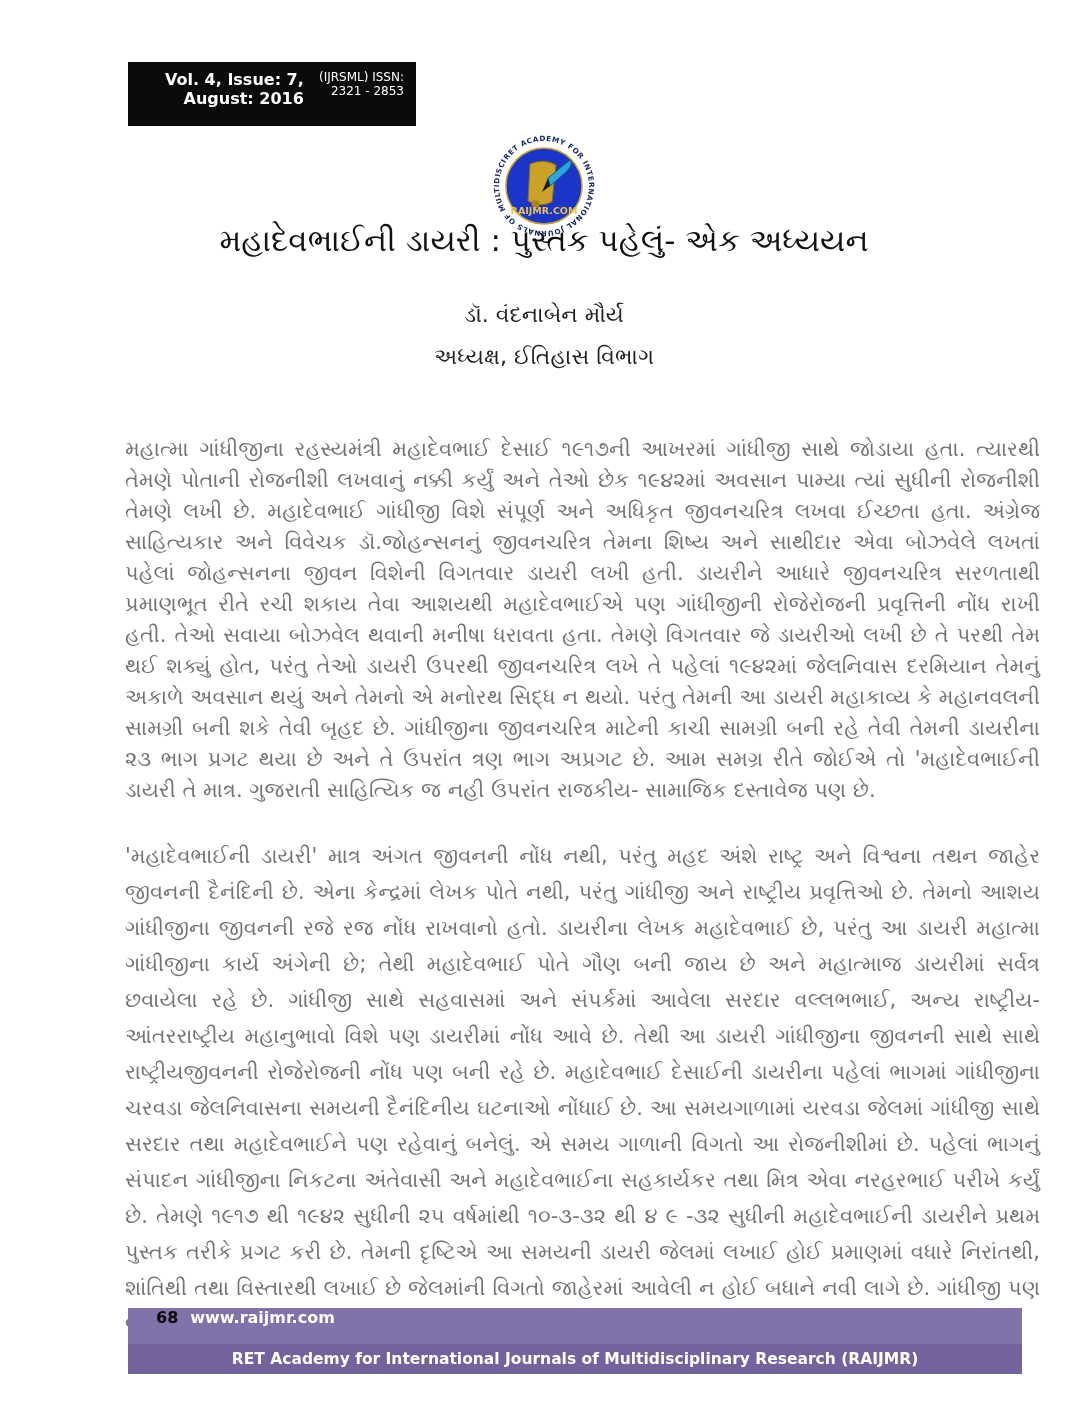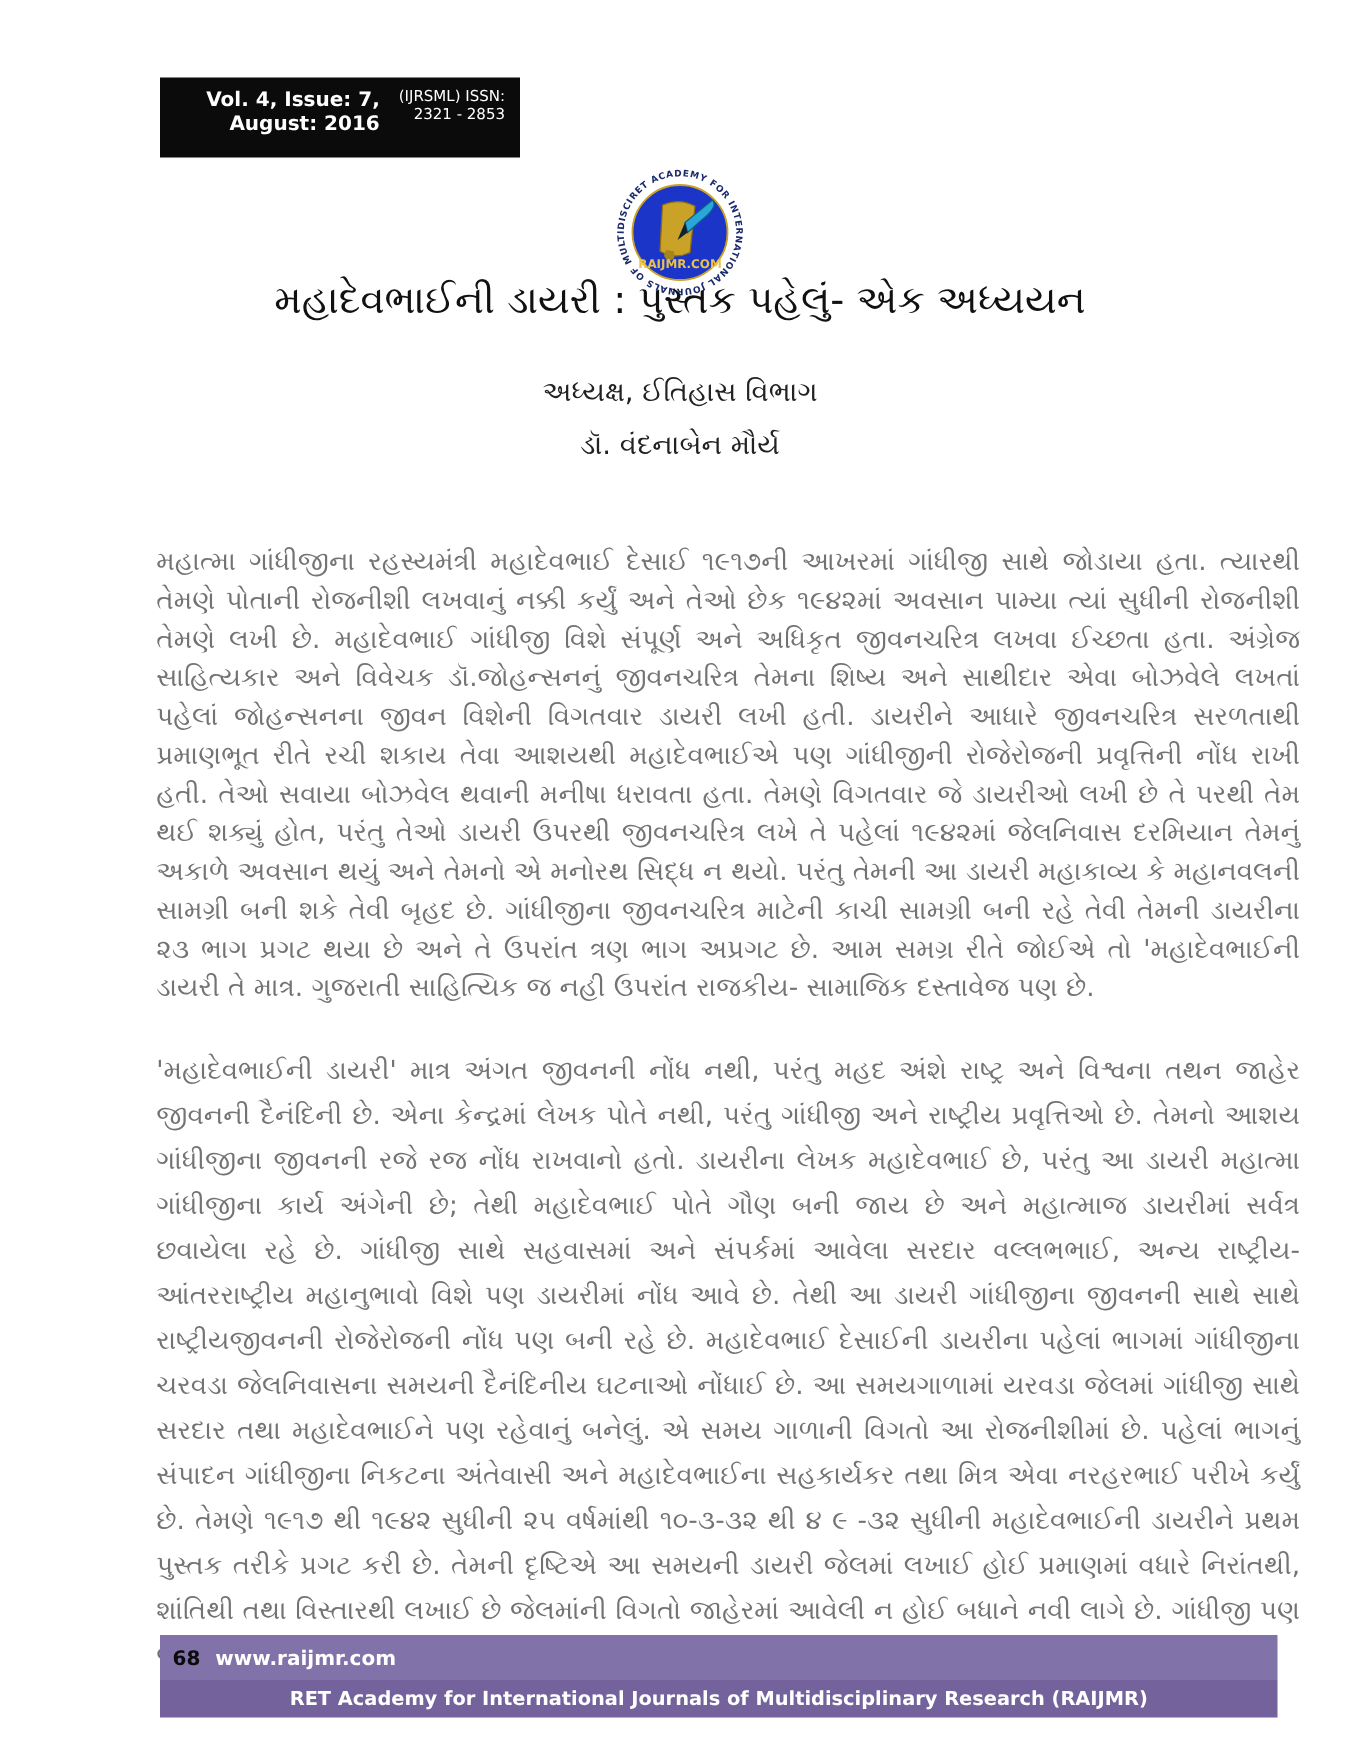--- a/index.html
+++ b/index.html
@@ -70,22 +70,22 @@
   .body-text .para1 { line-height: 31px; margin-bottom: 32px; }
   .body-text .para2 { line-height: 36px; }
 
   
   .footer {
     position: absolute; left: 128px; top: 1308px; width: 894px;
   }
   .footer-row1 {
     background: #8172a9;
     height: 36px;
-    display: flex; align-items: center;
-    padding: 0 14px 0 10px;
+    display: flex; align-items: flex-start;
+    padding: 0 14px 0 28px;
     color: #ffffff; font-weight: bold; font-size: 16px;
   }
   .footer-row1 .page-num { color: #0b0b0b; margin-right: 12px; }
   .footer-row1 .journal-line { flex: 1 1 auto; }
   .footer-row1 .website { text-align: right; }
   .footer-row2 {
     background: #73629b;
     height: 30px;
     display: flex; align-items: center; justify-content: center;
     color: #ffffff; font-weight: bold; font-size: 15.5px;
@@ -115,22 +115,22 @@
       <path d="M 52 34 Q 66 28 78 35 L 74 72 Q 62 78 50 71 Z" fill="#c9a227" stroke="#8a6d12" stroke-width="1"></path>
       <path d="M 55 70 q -4 6 2 8 q 6 1 4 -7 Z" fill="#a8851a"></path>
       <path d="M 70 48 L 92 30 Q 96 34 88 42 L 72 56 Z" fill="#2aa7d8" stroke="#0e5f86" stroke-width="1"></path>
       <path d="M 70 48 L 64 62 L 72 56 Z" fill="#123"></path>
       <text x="66" y="84" text-anchor="middle" font-size="9.5" font-weight="bold" fill="#e8c34a">RAIJMR.COM</text>
     </svg>
   </div>
 
   <h1 class="title">મહાદેવભાઈની ડાયરી : પુસ્તક પહેલું- એક અધ્યયન</h1>
   <div class="authors">
+    <div class="a-line">ડૉ. વંદનાબેન મૌર્ય</div>
     <div class="a-line">અધ્યક્ષ, ઈતિહાસ વિભાગ</div>
-    <div class="a-line">ડૉ. વંદનાબેન મૌર્ય</div>
   </div>
 
   <div class="body-text">
     <p class="para1">મહાત્મા ગાંધીજીના રહસ્યમંત્રી મહાદેવભાઈ દેસાઈ ૧૯૧૭ની આખરમાં ગાંધીજી સાથે જોડાયા હતા. ત્યારથી તેમણે પોતાની રોજનીશી લખવાનું નક્કી કર્યું અને તેઓ છેક ૧૯૪૨માં અવસાન પામ્યા ત્યાં સુધીની રોજનીશી તેમણે લખી છે. મહાદેવભાઈ ગાંધીજી વિશે સંપૂર્ણ અને અધિકૃત જીવનચરિત્ર લખવા ઈચ્છતા હતા. અંગ્રેજ સાહિત્યકાર અને વિવેચક ડૉ.જોહન્સનનું જીવનચરિત્ર તેમના શિષ્ય અને સાથીદાર એવા બોઝવેલે લખતાં પહેલાં જોહન્સનના જીવન વિશેની વિગતવાર ડાયરી લખી હતી. ડાયરીને આધારે જીવનચરિત્ર સરળતાથી પ્રમાણભૂત રીતે રચી શકાય તેવા આશયથી મહાદેવભાઈએ પણ ગાંધીજીની રોજેરોજની પ્રવૃત્તિની નોંધ રાખી હતી. તેઓ સવાયા બોઝવેલ થવાની મનીષા ધરાવતા હતા. તેમણે વિગતવાર જે ડાયરીઓ લખી છે તે પરથી તેમ થઈ શક્યું હોત, પરંતુ તેઓ ડાયરી ઉપરથી જીવનચરિત્ર લખે તે પહેલાં ૧૯૪૨માં જેલનિવાસ દરમિયાન તેમનું અકાળે અવસાન થયું અને તેમનો એ મનોરથ સિદ્ધ ન થયો. પરંતુ તેમની આ ડાયરી મહાકાવ્ય કે મહાનવલની સામગ્રી બની શકે તેવી બૃહદ છે. ગાંધીજીના જીવનચરિત્ર માટેની કાચી સામગ્રી બની રહે તેવી તેમની ડાયરીના ૨૩ ભાગ પ્રગટ થયા છે અને તે ઉપરાંત ત્રણ ભાગ અપ્રગટ છે. આમ સમગ્ર રીતે જોઈએ તો 'મહાદેવભાઈની ડાયરી તે માત્ર. ગુજરાતી સાહિત્યિક જ નહી ઉપરાંત રાજકીય- સામાજિક દસ્તાવેજ પણ છે.</p>
     <p class="para2">'મહાદેવભાઈની ડાયરી' માત્ર અંગત જીવનની નોંધ નથી, પરંતુ મહદ અંશે રાષ્ટ્ર અને વિશ્વના તથન જાહેર જીવનની દૈનંદિની છે. એના કેન્દ્રમાં લેખક પોતે નથી, પરંતુ ગાંધીજી અને રાષ્ટ્રીય પ્રવૃત્તિઓ છે. તેમનો આશય ગાંધીજીના જીવનની રજે રજ નોંધ રાખવાનો હતો. ડાયરીના લેખક મહાદેવભાઈ છે, પરંતુ આ ડાયરી મહાત્મા ગાંધીજીના કાર્ય અંગેની છે; તેથી મહાદેવભાઈ પોતે ગૌણ બની જાય છે અને મહાત્માજ ડાયરીમાં સર્વત્ર છવાયેલા રહે છે. ગાંધીજી સાથે સહવાસમાં અને સંપર્કમાં આવેલા સરદાર વલ્લભભાઈ, અન્ય રાષ્ટ્રીય-આંતરરાષ્ટ્રીય મહાનુભાવો વિશે પણ ડાયરીમાં નોંધ આવે છે. તેથી આ ડાયરી ગાંધીજીના જીવનની સાથે સાથે રાષ્ટ્રીયજીવનની રોજેરોજની નોંધ પણ બની રહે છે. મહાદેવભાઈ દેસાઈની ડાયરીના પહેલાં ભાગમાં ગાંધીજીના ચરવડા જેલનિવાસના સમયની દૈનંદિનીય ઘટનાઓ નોંધાઈ છે. આ સમયગાળામાં યરવડા જેલમાં ગાંધીજી સાથે સરદાર તથા મહાદેવભાઈને પણ રહેવાનું બનેલું. એ સમય ગાળાની વિગતો આ રોજનીશીમાં છે. પહેલાં ભાગનું સંપાદન ગાંધીજીના નિકટના અંતેવાસી અને મહાદેવભાઈના સહકાર્યકર તથા મિત્ર એવા નરહરભાઈ પરીખે કર્યું છે. તેમણે ૧૯૧૭ થી ૧૯૪૨ સુધીની ૨૫ વર્ષમાંથી ૧૦-૩-૩૨ થી ૪ ૯ -૩૨ સુધીની મહાદેવભાઈની ડાયરીને પ્રથમ પુસ્તક તરીકે પ્રગટ કરી છે. તેમની દૃષ્ટિએ આ સમયની ડાયરી જેલમાં લખાઈ હોઈ પ્રમાણમાં વધારે નિરાંતથી, શાંતિથી તથા વિસ્તારથી લખાઈ છે જેલમાંની વિગતો જાહેરમાં આવેલી ન હોઈ બધાને નવી લાગે છે. ગાંધીજી પણ જેલમાં હતા એટલે વાર્તાલાપો તથા પત્રવ્યવહાર નિરાતથી લખેલા હોઈ લાંબા છે. આમ, પહેલાં</p>
   </div>
 
   <div class="footer">
     <div class="footer-row1">
       <span class="page-num">68</span>

